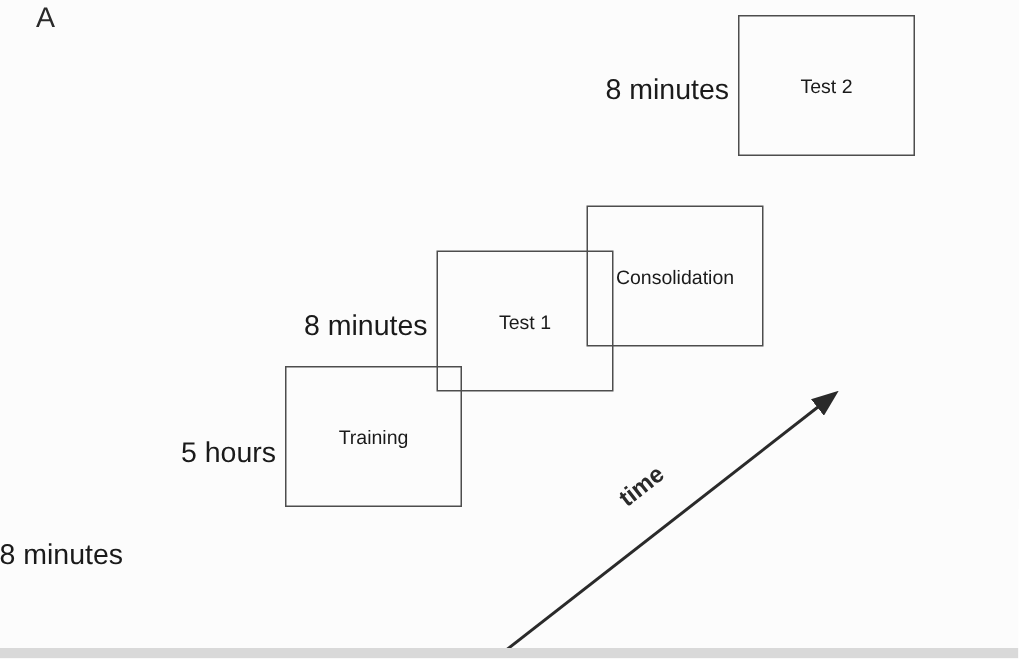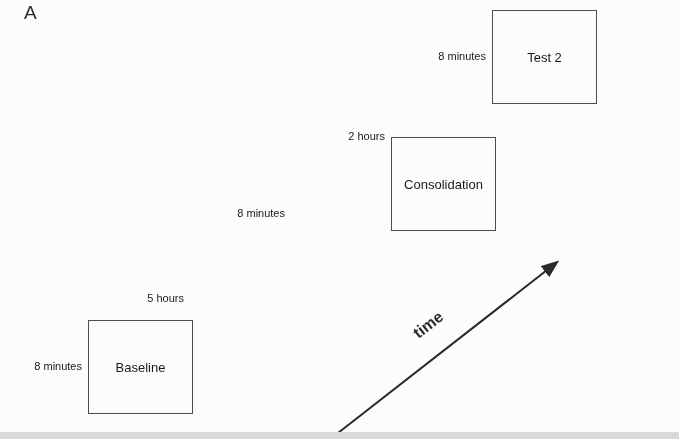--- a/index.html
+++ b/index.html
@@ -17,38 +17,38 @@
   }
   .panel-label {
     position: absolute;
     left: 24px;
     top: 2px;
     font-size: 19px;
     color: #2a2a2a;
   }
   .stage-box {
     position: absolute;
-    width: 105px;
+    width: 118px;
     height: 94px;
     border: 1.6px solid #4d4d4d;
     background: transparent;
     display: flex;
     align-items: center;
     justify-content: center;
     box-sizing: border-box;
   }
   .box-label {
     font-size: 13px;
     color: #1a1a1a;
     white-space: nowrap;
   }
   .duration {
     position: absolute;
     width: 90px;
-    font-size: 11px;
+    font-size: 19px;
     color: #1a1a1a;
     text-align: right;
     white-space: nowrap;
   }
   
   .b0 { left: 88px;  top: 320px; }
   .b1 { left: 190px; top: 244px; }
   .b2 { left: 291px; top: 167px; }
   .b3 { left: 391px; top: 90px; margin-top: 47px;  }
   .b4 { left: 492px; top: 10px;  }
@@ -89,25 +89,27 @@
 </head>
 <body>
 
 <div class="canvas">
 
   <div class="panel-label">A</div>
 
   <div class="duration d0">8 minutes</div>
   <div class="duration d1">5 hours</div>
   <div class="duration d2">8 minutes</div>
-  <div class="duration d3">2 hours</div>
   <div class="duration d4">8 minutes</div>
 
-  <div class="stage-box b0">
-    <span class="box-label">Baseline</span>
+  <div class="stage-box b1">
+    <span class="box-label">Training</span>
+  </div>
+  <div class="stage-box b2">
+    <span class="box-label">Test 1</span>
   </div>
   <div class="stage-box b3">
     <span class="box-label">Consolidation</span>
   </div>
   <div class="stage-box b4">
     <span class="box-label">Test 2</span>
   </div>
 
   <svg class="arrow-svg" viewBox="0 0 679 439" aria-hidden="true">
     <defs>

